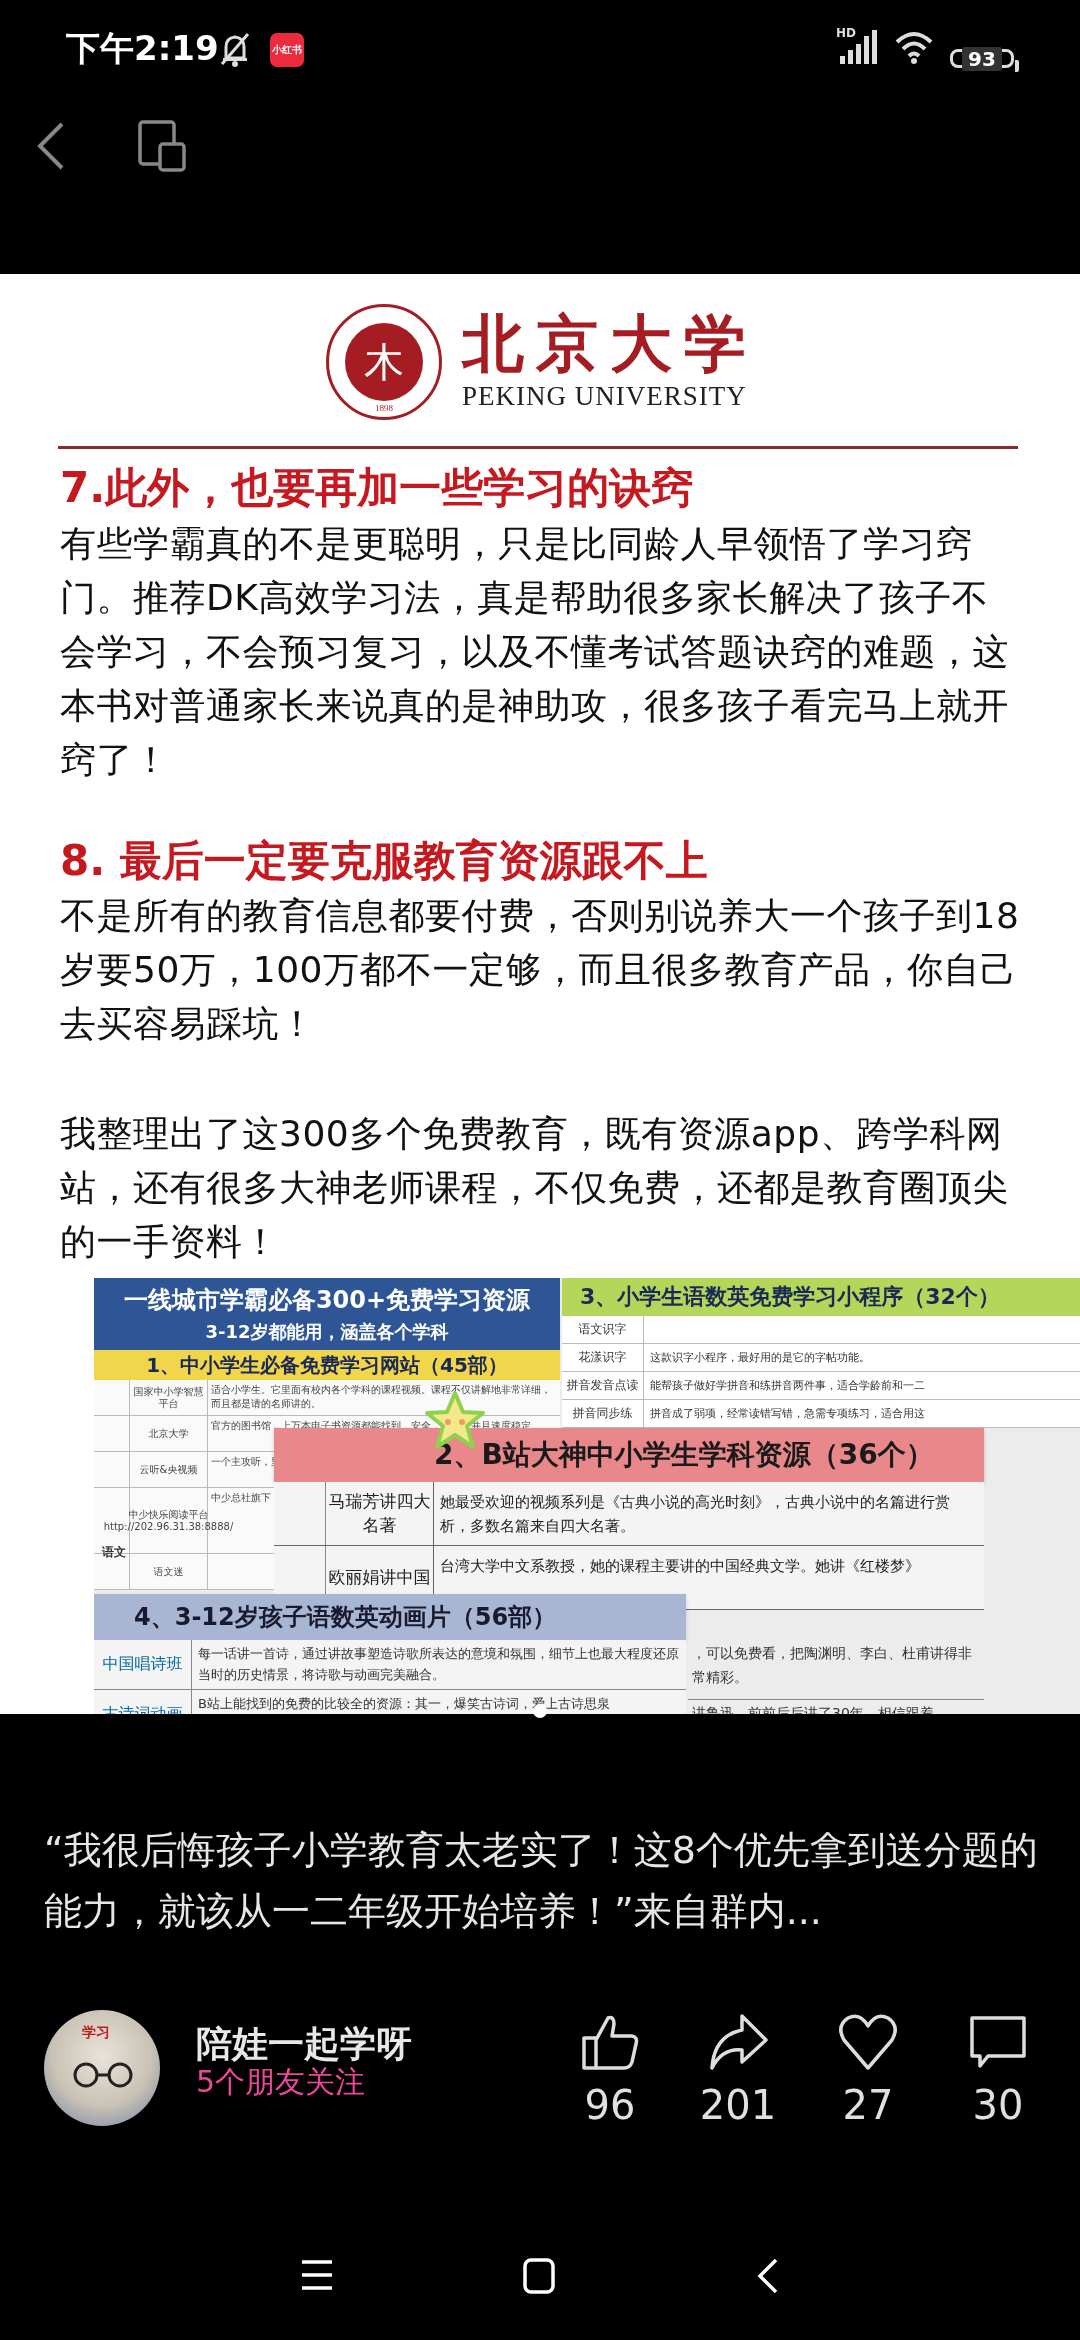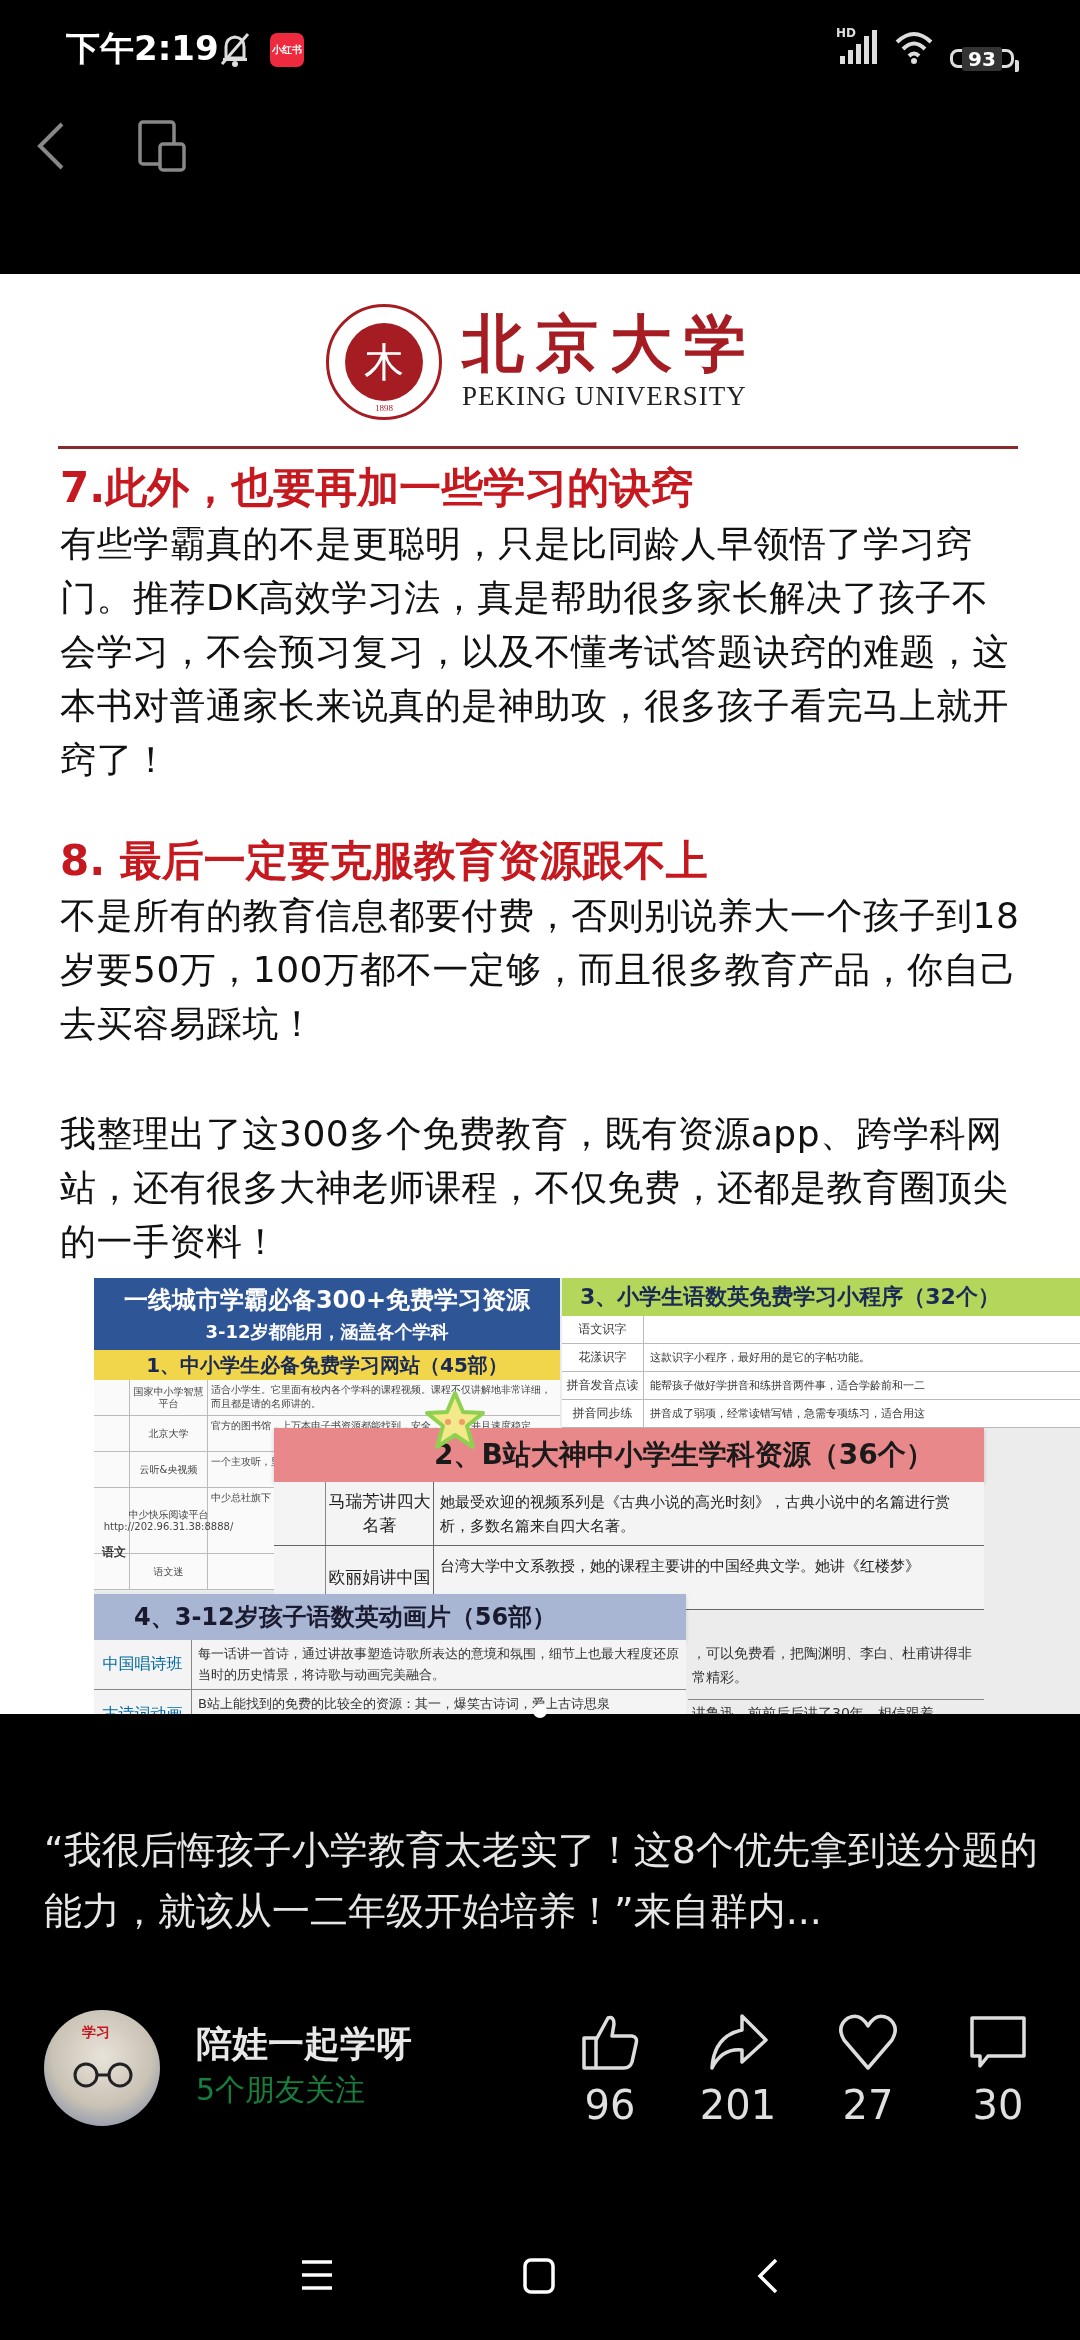--- a/index.html
+++ b/index.html
@@ -84,21 +84,21 @@
 
   
   .caption { position: absolute; top: 1820px; left: 44px; width: 1000px; font-size: 38px; line-height: 1.6; color: #e6e6e6; }
 
   
   .author-bar { position: absolute; top: 2010px; left: 0; width: 1080px; height: 120px; }
   .avatar { position: absolute; left: 44px; top: 0; width: 116px; height: 116px; border-radius: 50%; background: radial-gradient(circle at 50% 40%, #e8e3da 0%, #c9c2b5 55%, #6b7ea8 100%); overflow: hidden; }
   .avatar .glasses { position: absolute; left: 26px; top: 52px; width: 66px; height: 26px; }
   .avatar .tag { position: absolute; left: 38px; top: 14px; font-size: 14px; color: #c5181f; font-weight: bold; }
   .author-name { position: absolute; left: 196px; top: 10px; font-size: 36px; color: #e8e8e8; font-weight: bold; }
-  .author-sub { position: absolute; left: 196px; top: 60px; font-size: 30px; color: #15803d; }
+  .author-sub { position: absolute; left: 196px; top: 52px; font-size: 30px; color: #ec4899; }
   .action { position: absolute; top: 0; width: 80px; text-align: center; cursor: pointer; }
   .action svg { width: 64px; height: 64px; display: block; margin: 0 auto; }
   .action .cnt { font-size: 40px; color: #e0e0e0; margin-top: 8px; }
 
   
   .sys-nav { position: absolute; top: 2240px; left: 0; width: 1080px; height: 70px; }
   .sys-btn { position: absolute; top: 18px; cursor: pointer; }
 </style>
 </head>
 <body>

